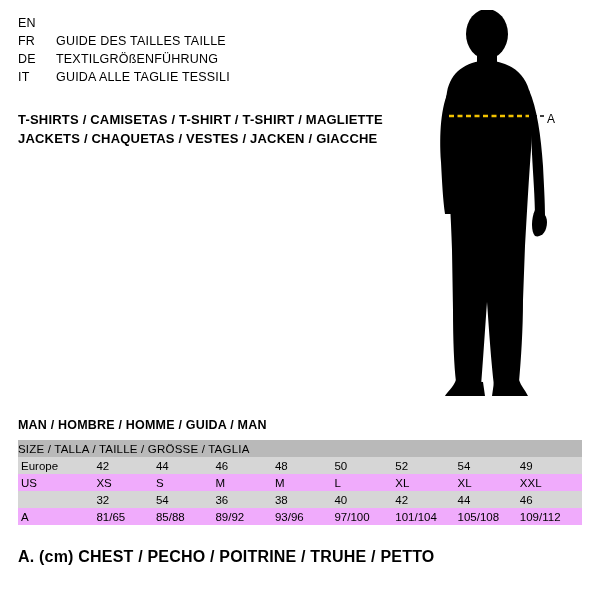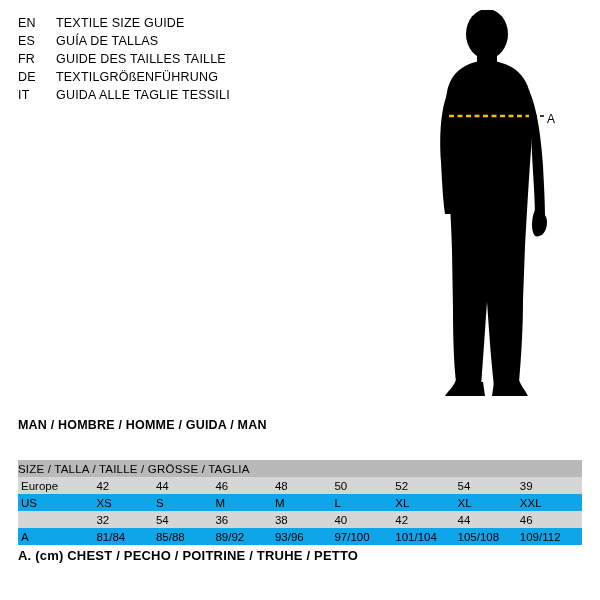--- a/index.html
+++ b/index.html
@@ -83,92 +83,91 @@
     left: 18px;
     top: 418px;
     font-size: 12.5px;
     font-weight: bold;
     letter-spacing: 0.2px;
   }
 
   table.size-table {
     position: absolute;
     left: 18px;
-    top: 460px;
+    top: 440px;
     width: 564px;
     border-collapse: collapse;
     font-size: 11.5px;
   }
   table.size-table th,
   table.size-table td {
     text-align: left;
     padding: 0;
     height: 17px;
     font-weight: normal;
     vertical-align: middle;
   }
   tr.header-row {
     background: #b9b9b9;
   }
   tr.row-shaded {
     background: #d6d6d6;
   }
   tr.row-plain {
-    background: #0ea5e9;
+    background: #f0abfc;
     margin-top: 16px;
   }
   .col-label {
     width: 86px;
     padding-left: 3px !important;
   }
   .cell {
     width: 68px;
   }
   .hdr-text {
     padding-left: 3px;
     letter-spacing: 0.2px;
   }
 
   .footnote {
     position: absolute;
     left: 18px;
     top: 548px;
-    font-size: 13px;
+    font-size: 16px;
     font-weight: bold;
     letter-spacing: 0.2px;
   }
 </style>
 </head>
 <body>
 
 <div class="page">
 
   <div class="lang-block">
     <div class="lang-row">
       <span class="lang-code">EN</span>
-      <span class="lang-text">TEXTILE SIZE GUIDE</span>
-    </div>
-    <div class="lang-row">
-      <span class="lang-code">ES</span>
-      <span class="lang-text">GUÍA DE TALLAS</span>
     </div>
     <div class="lang-row">
       <span class="lang-code">FR</span>
       <span class="lang-text">GUIDE DES TAILLES TAILLE</span>
     </div>
     <div class="lang-row">
       <span class="lang-code">DE</span>
       <span class="lang-text">TEXTILGRÖßENFÜHRUNG</span>
     </div>
     <div class="lang-row">
       <span class="lang-code">IT</span>
       <span class="lang-text">GUIDA ALLE TAGLIE TESSILI</span>
     </div>
   </div>
 
+  <div class="cat-block">
+    <div class="cat-line">T-SHIRTS / CAMISETAS / T-SHIRT / T-SHIRT / MAGLIETTE</div>
+    <div class="cat-line">JACKETS / CHAQUETAS / VESTES / JACKEN / GIACCHE</div>
+  </div>
 
   <div class="figure-wrap">
     <svg width="200" height="400" viewBox="0 0 200 400">
 
       <ellipse cx="92" cy="24" rx="21" ry="25" fill="#000000"></ellipse>
 
       <rect x="82" y="44" width="20" height="12" fill="#000000"></rect>
 
       <path d="M92 50
                C 70 52, 56 62, 52 82
@@ -219,21 +218,21 @@
 
       <tr class="row-shaded">
         <td class="col-label">Europe</td>
         <td class="cell">42</td>
         <td class="cell">44</td>
         <td class="cell">46</td>
         <td class="cell">48</td>
         <td class="cell">50</td>
         <td class="cell">52</td>
         <td class="cell">54</td>
-        <td class="cell">39</td>
+        <td class="cell">49</td>
       </tr>
 
       <tr class="row-plain">
         <td class="col-label">US</td>
         <td class="cell">XS</td>
         <td class="cell">S</td>
         <td class="cell">M</td>
         <td class="cell">M</td>
         <td class="cell">L</td>
         <td class="cell">XL</td>
@@ -248,21 +247,21 @@
         <td class="cell">36</td>
         <td class="cell">38</td>
         <td class="cell">40</td>
         <td class="cell">42</td>
         <td class="cell">44</td>
         <td class="cell">46</td>
       </tr>
 
       <tr class="row-plain">
         <td class="col-label">A</td>
-        <td class="cell">81/84</td>
+        <td class="cell">81/65</td>
         <td class="cell">85/88</td>
         <td class="cell">89/92</td>
         <td class="cell">93/96</td>
         <td class="cell">97/100</td>
         <td class="cell">101/104</td>
         <td class="cell">105/108</td>
         <td class="cell">109/112</td>
       </tr>
     </tbody>
   </table>

